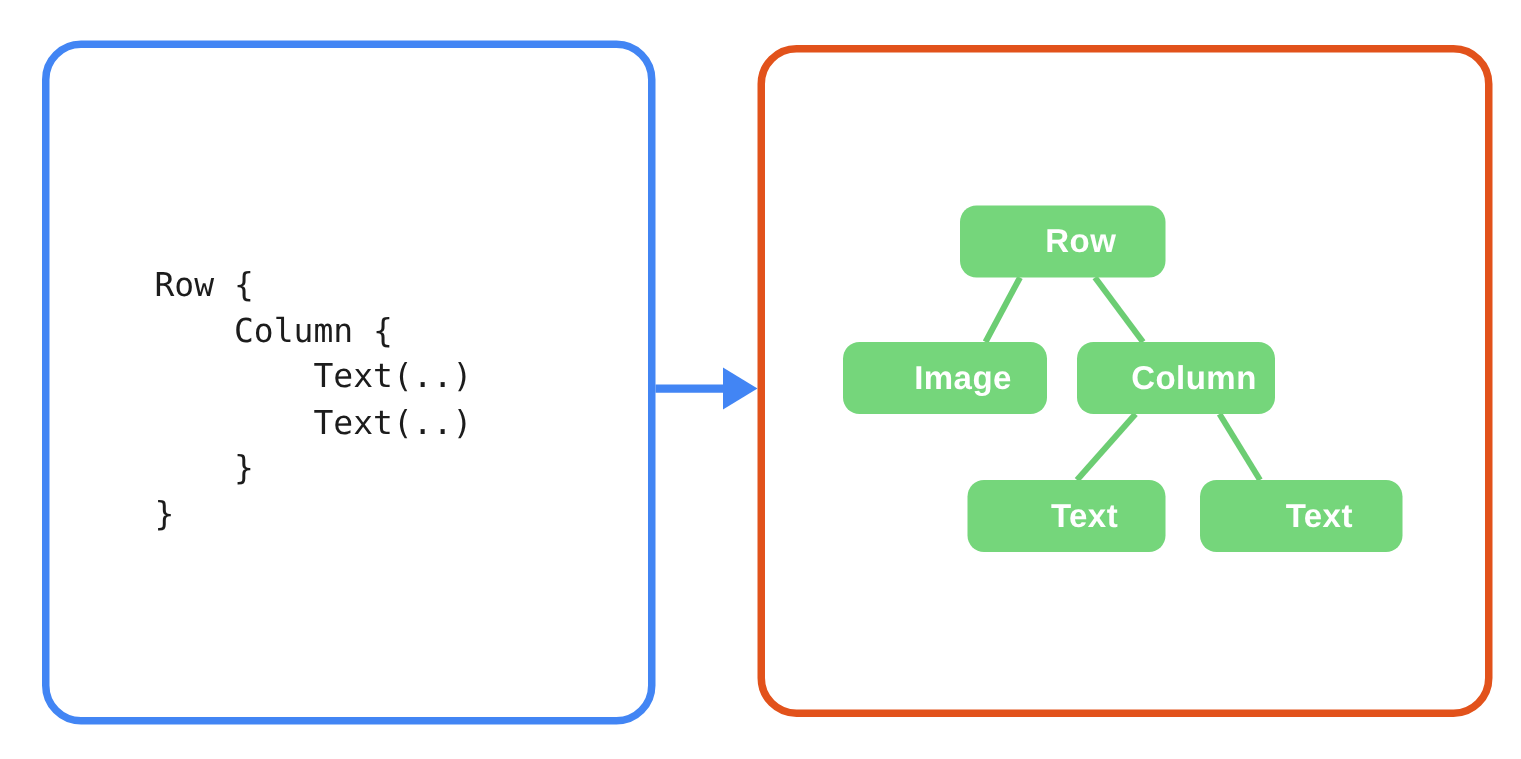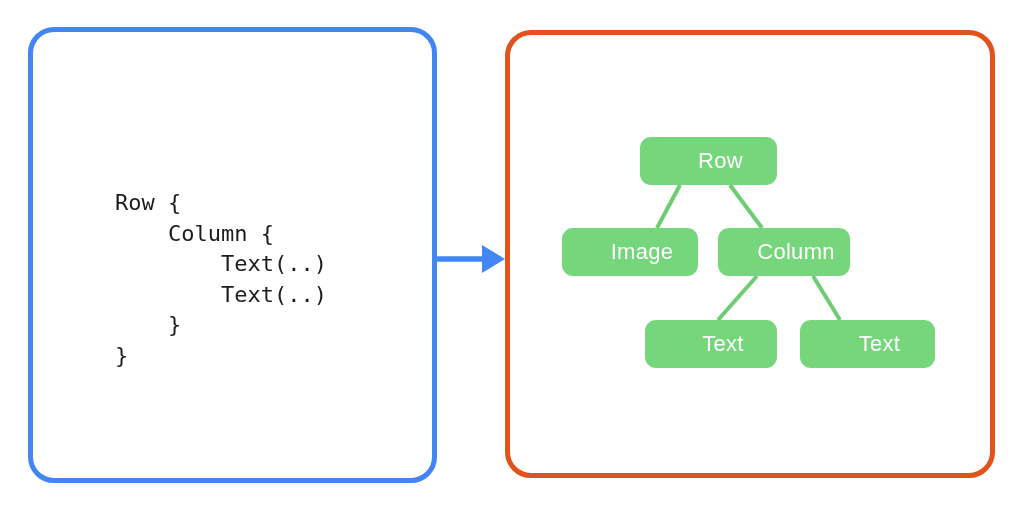--- a/index.html
+++ b/index.html
@@ -32,21 +32,21 @@
     left: 505px;
     top: 30px;
     width: 490px;
     height: 448px;
     border: 5px solid #E2521B;
   }
   .code-block {
     position: absolute;
     left: 70px;   
     top: 144px;   
-    margin: 12px;
+    margin: 0;
     font-family: "DejaVu Sans Mono", "Liberation Mono", monospace;
     font-size: 22px;
     line-height: 30.6px;
     color: #1c1c1c;
     white-space: pre;
   }
   .code-line {
     white-space: pre;
     min-height: 30.6px;
   }
@@ -63,21 +63,21 @@
     top: 0;
     width: 480px;
     height: 438px;
   }
   .tree-node {
     position: absolute;
     background: #75D67B;
     border-radius: 11px;
     color: #ffffff;
     font-size: 22px;
-    font-weight: 400;
+    font-weight: 700;
     letter-spacing: 0.3px;
     display: flex;
     align-items: center;
     justify-content: center;
     box-sizing: border-box;
     text-align: right;
     padding-left: 24px;
   }
   
   .node-row    { left: 130px; top: 102px; width: 137px; height: 48px; }

